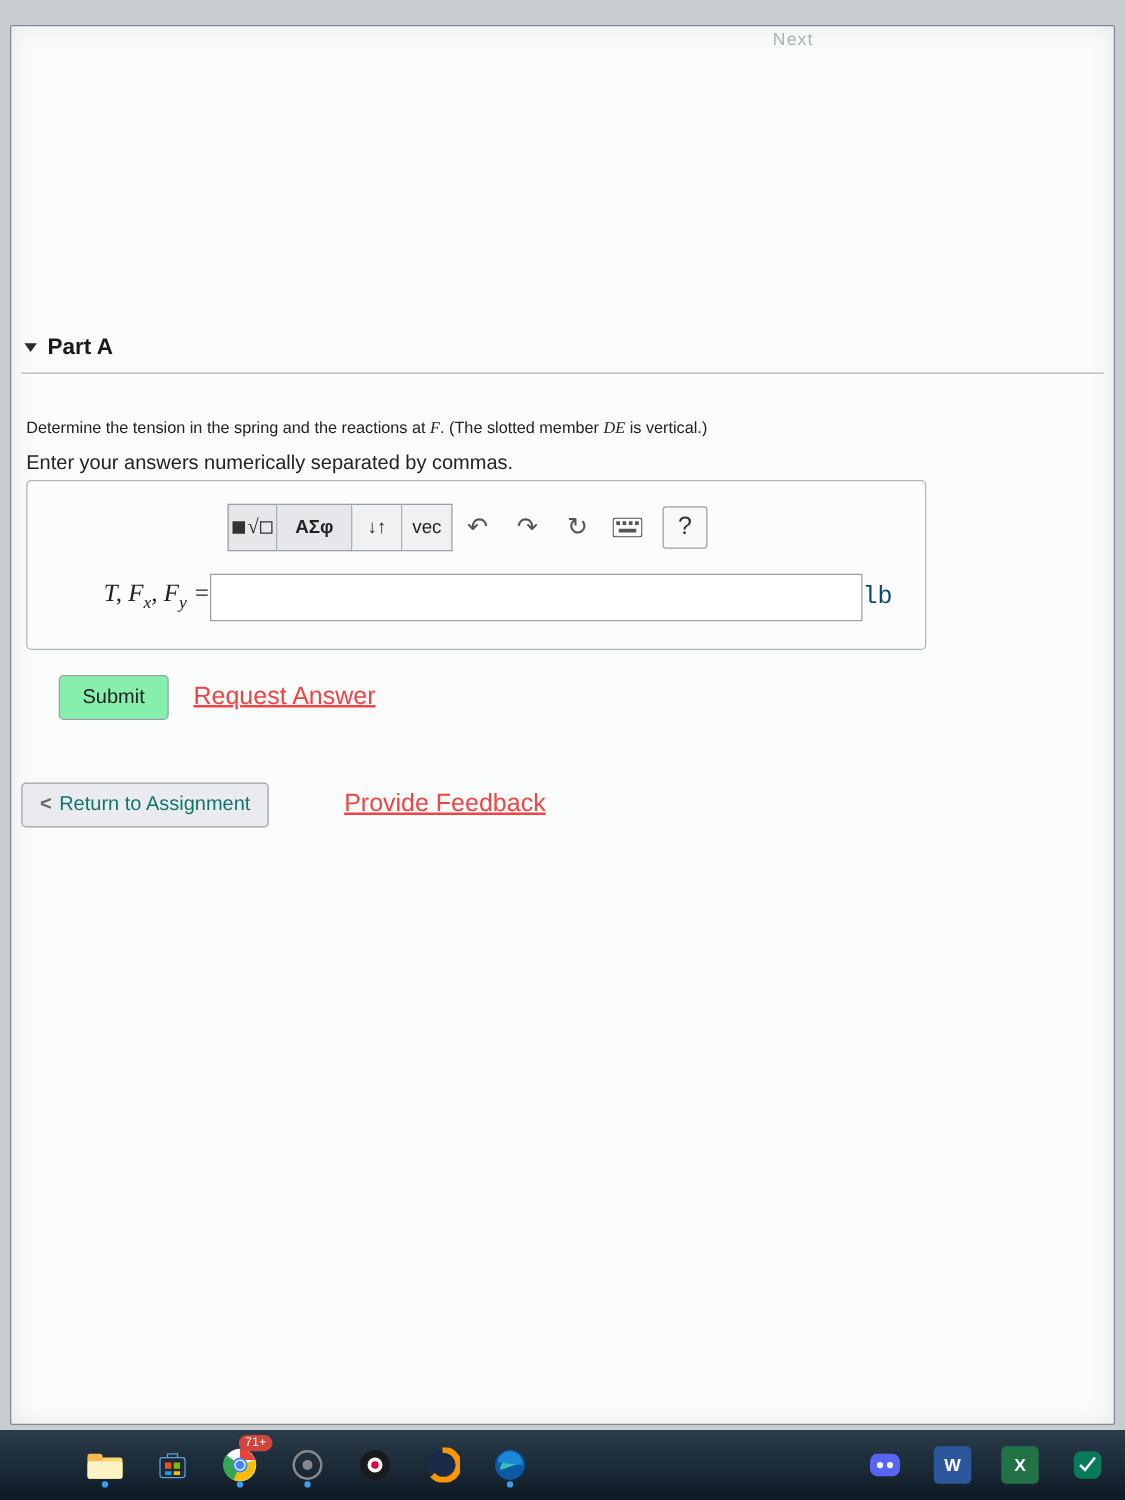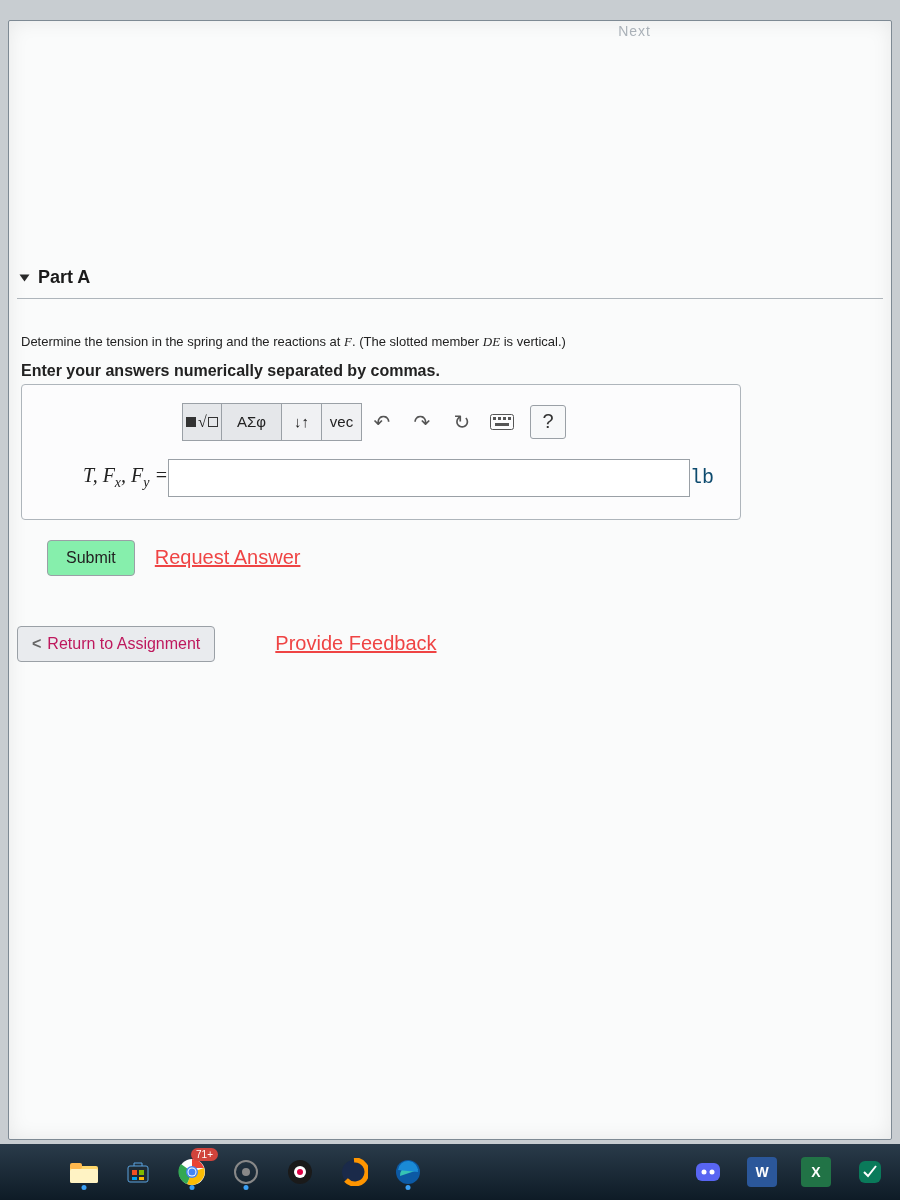--- a/index.html
+++ b/index.html
@@ -46,21 +46,21 @@
   }
   .prompt {
     font-size: 13px;
     color: #222;
     line-height: 1.5;
     padding: 0 4px 4px 4px;
   }
   .prompt em { font-style: italic; font-family: "Times New Roman", serif; }
   .instr {
     font-size: 16px;
-    font-weight: bold;
+    font-weight: normal;
     color: #222;
     padding: 6px 4px 4px 4px;
   }
   .answer-box {
     border: 1px solid #aeb5bb;
     border-radius: 4px;
     margin: 0 4px;
     padding: 18px 20px 22px 26px;
     width: 720px;
     background: #fcfcfd;
@@ -80,21 +80,21 @@
     background: #f0f1f3;
     display: flex;
     align-items: center;
     justify-content: center;
     font-size: 15px;
     color: #222;
     cursor: pointer;
     user-select: none;
   }
   .tbtn + .tbtn { border-left: none; }
-  .tbtn.wide { min-width: 60px; }
+  .tbtn.wide { min-width: 60px; font-weight: bold; }
   .tbtn.dark { background: #e5e7ea; }
   .tbtn.plain { border: none; background: transparent; min-width: 40px; color: #555; font-size: 20px; }
   .tbtn.plain + .tbtn.plain { border: none; }
   .tbtn svg { display: block; }
   .tbtn .sq { width:10px; height:10px; background:#333; display:inline-block; margin-right:2px;}
   .tbtn-help {
     border: 1px solid #9aa0a6;
     border-radius: 3px;
     width: 36px; height: 34px;
     display:flex;align-items:center;justify-content:center;
@@ -158,21 +158,21 @@
     gap: 60px;
     margin-top: 40px;
     padding: 10px 0;
   }
   .return-btn {
     background: #e9ebee;
     border: 1px solid #9aa0a6;
     border-radius: 4px;
     padding: 8px 14px;
     font-size: 16px;
-    color: #be185d;
+    color: #0f766e;
     cursor: pointer;
     display:flex; align-items:center; gap:6px;
   }
   .return-btn::before {
     content: "<";
     font-weight: bold;
     color: #666;
   }
   
   .taskbar {

